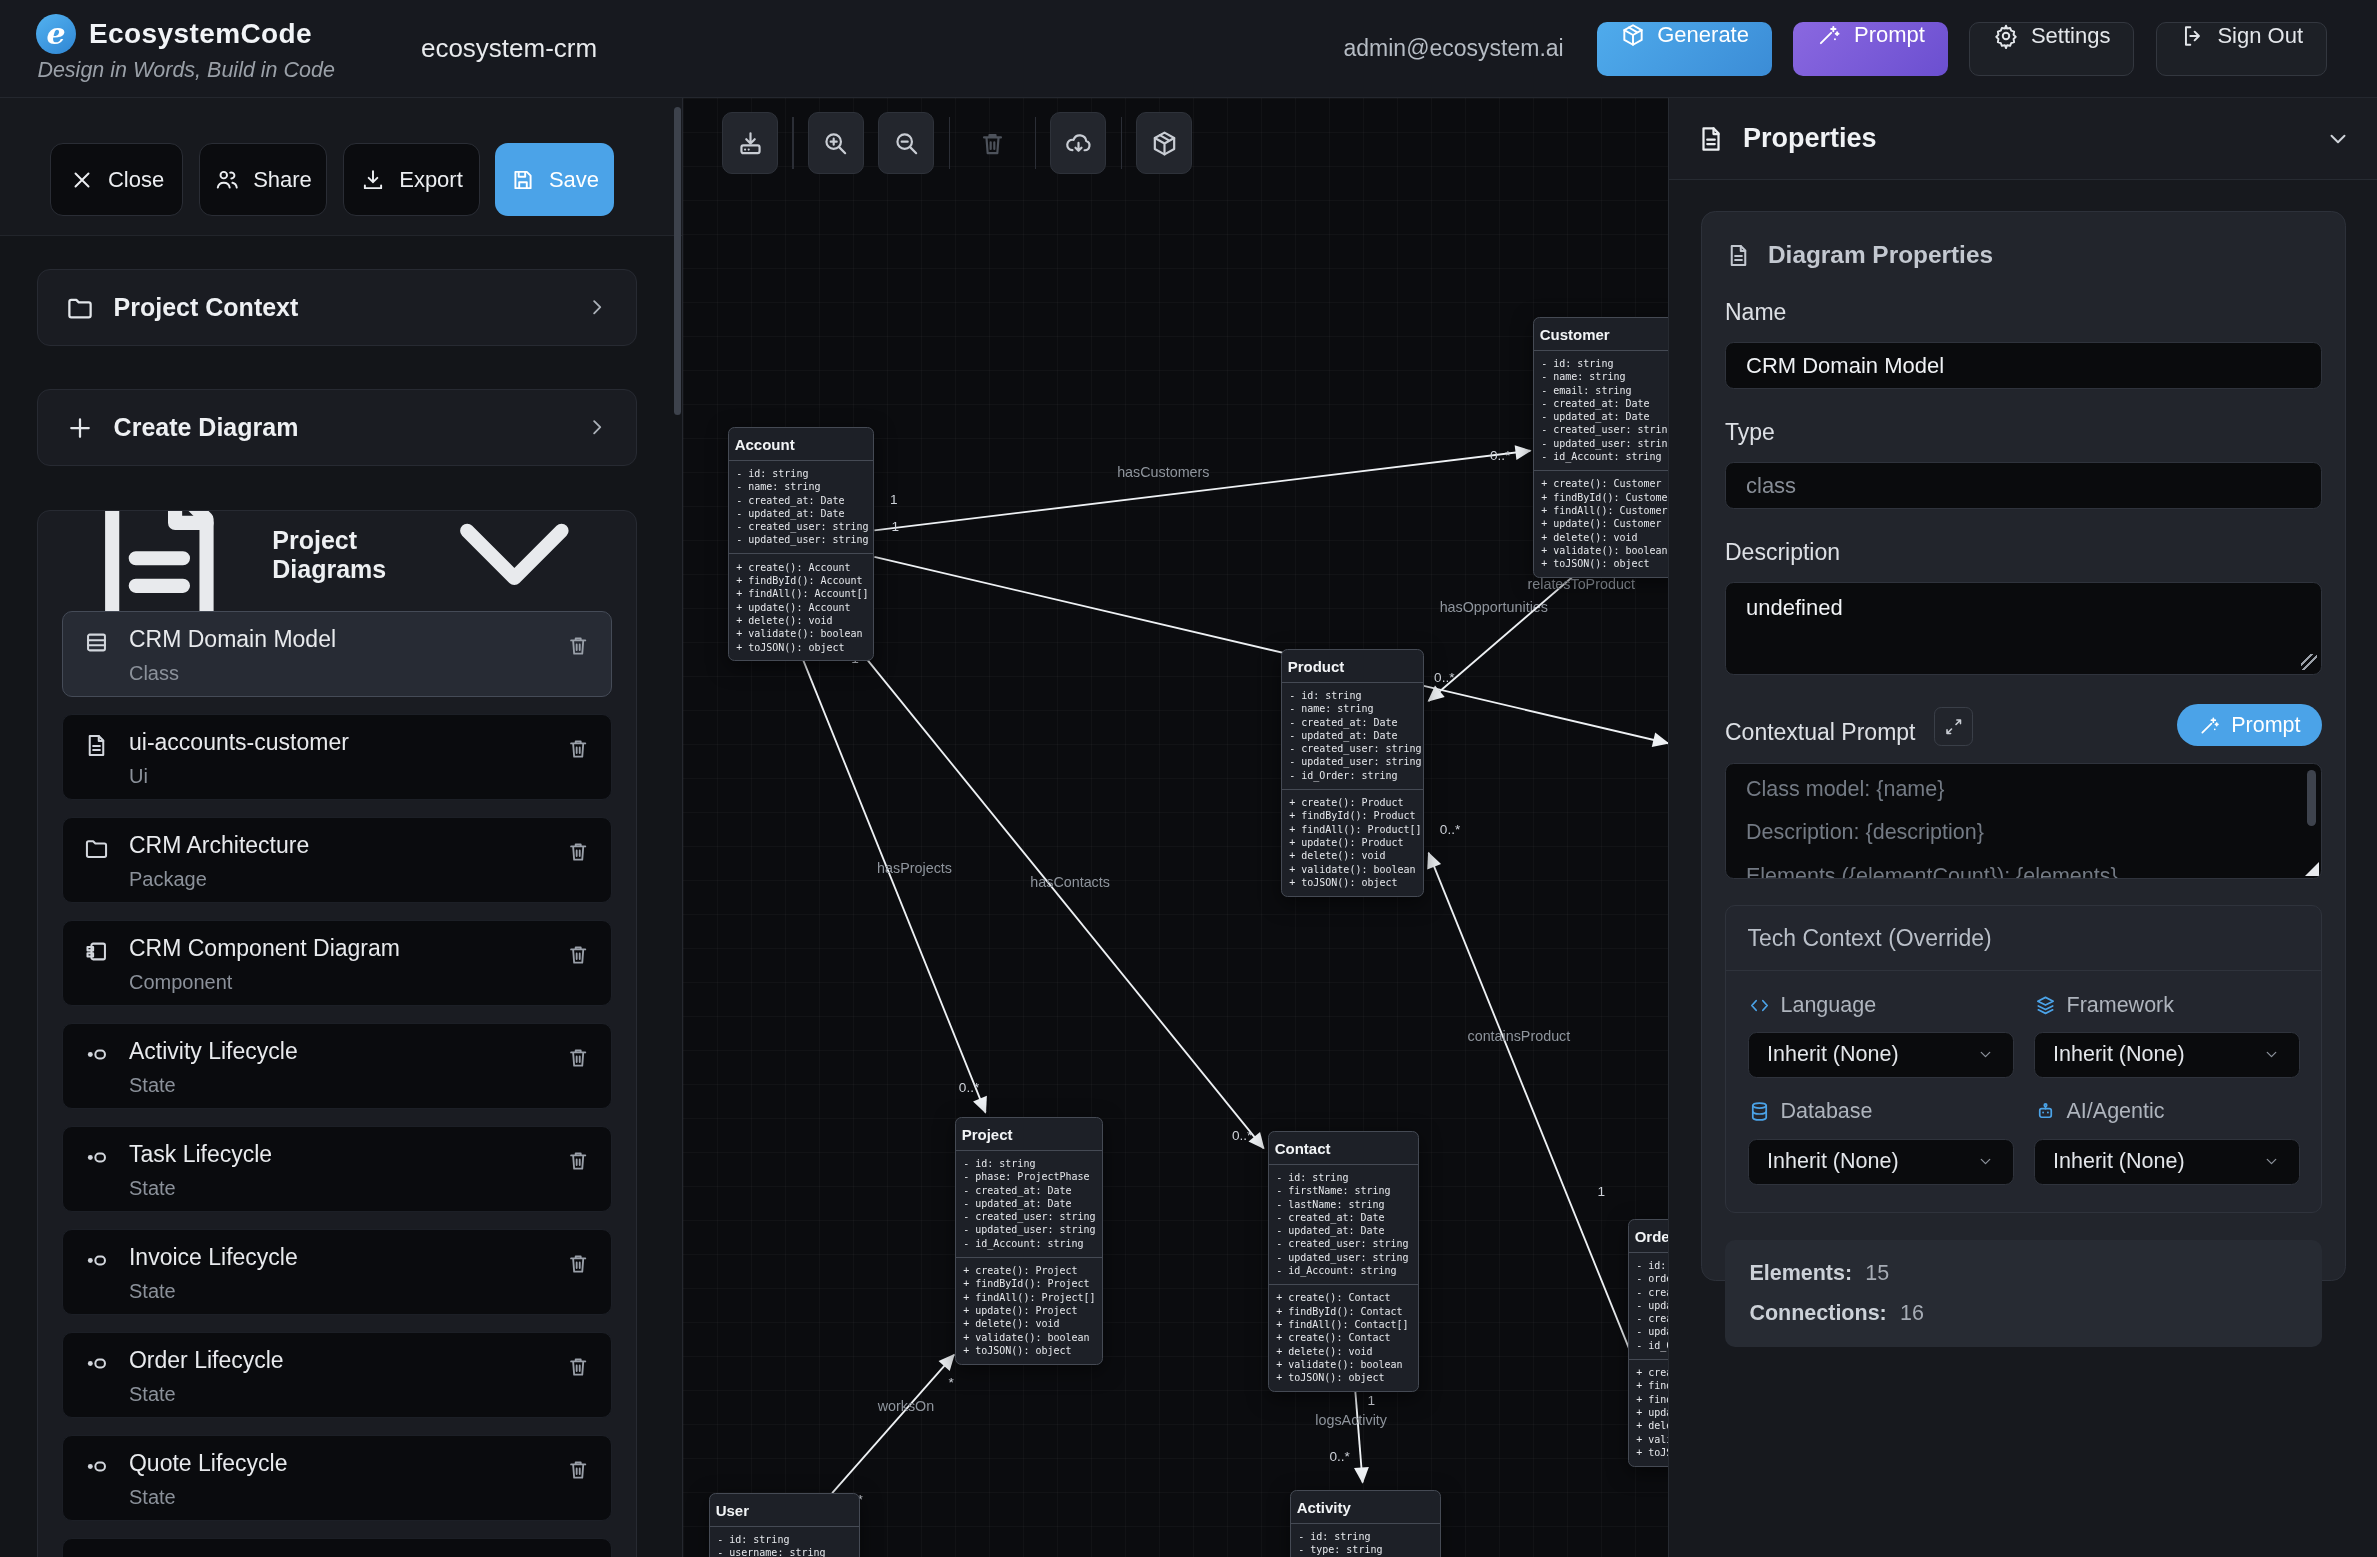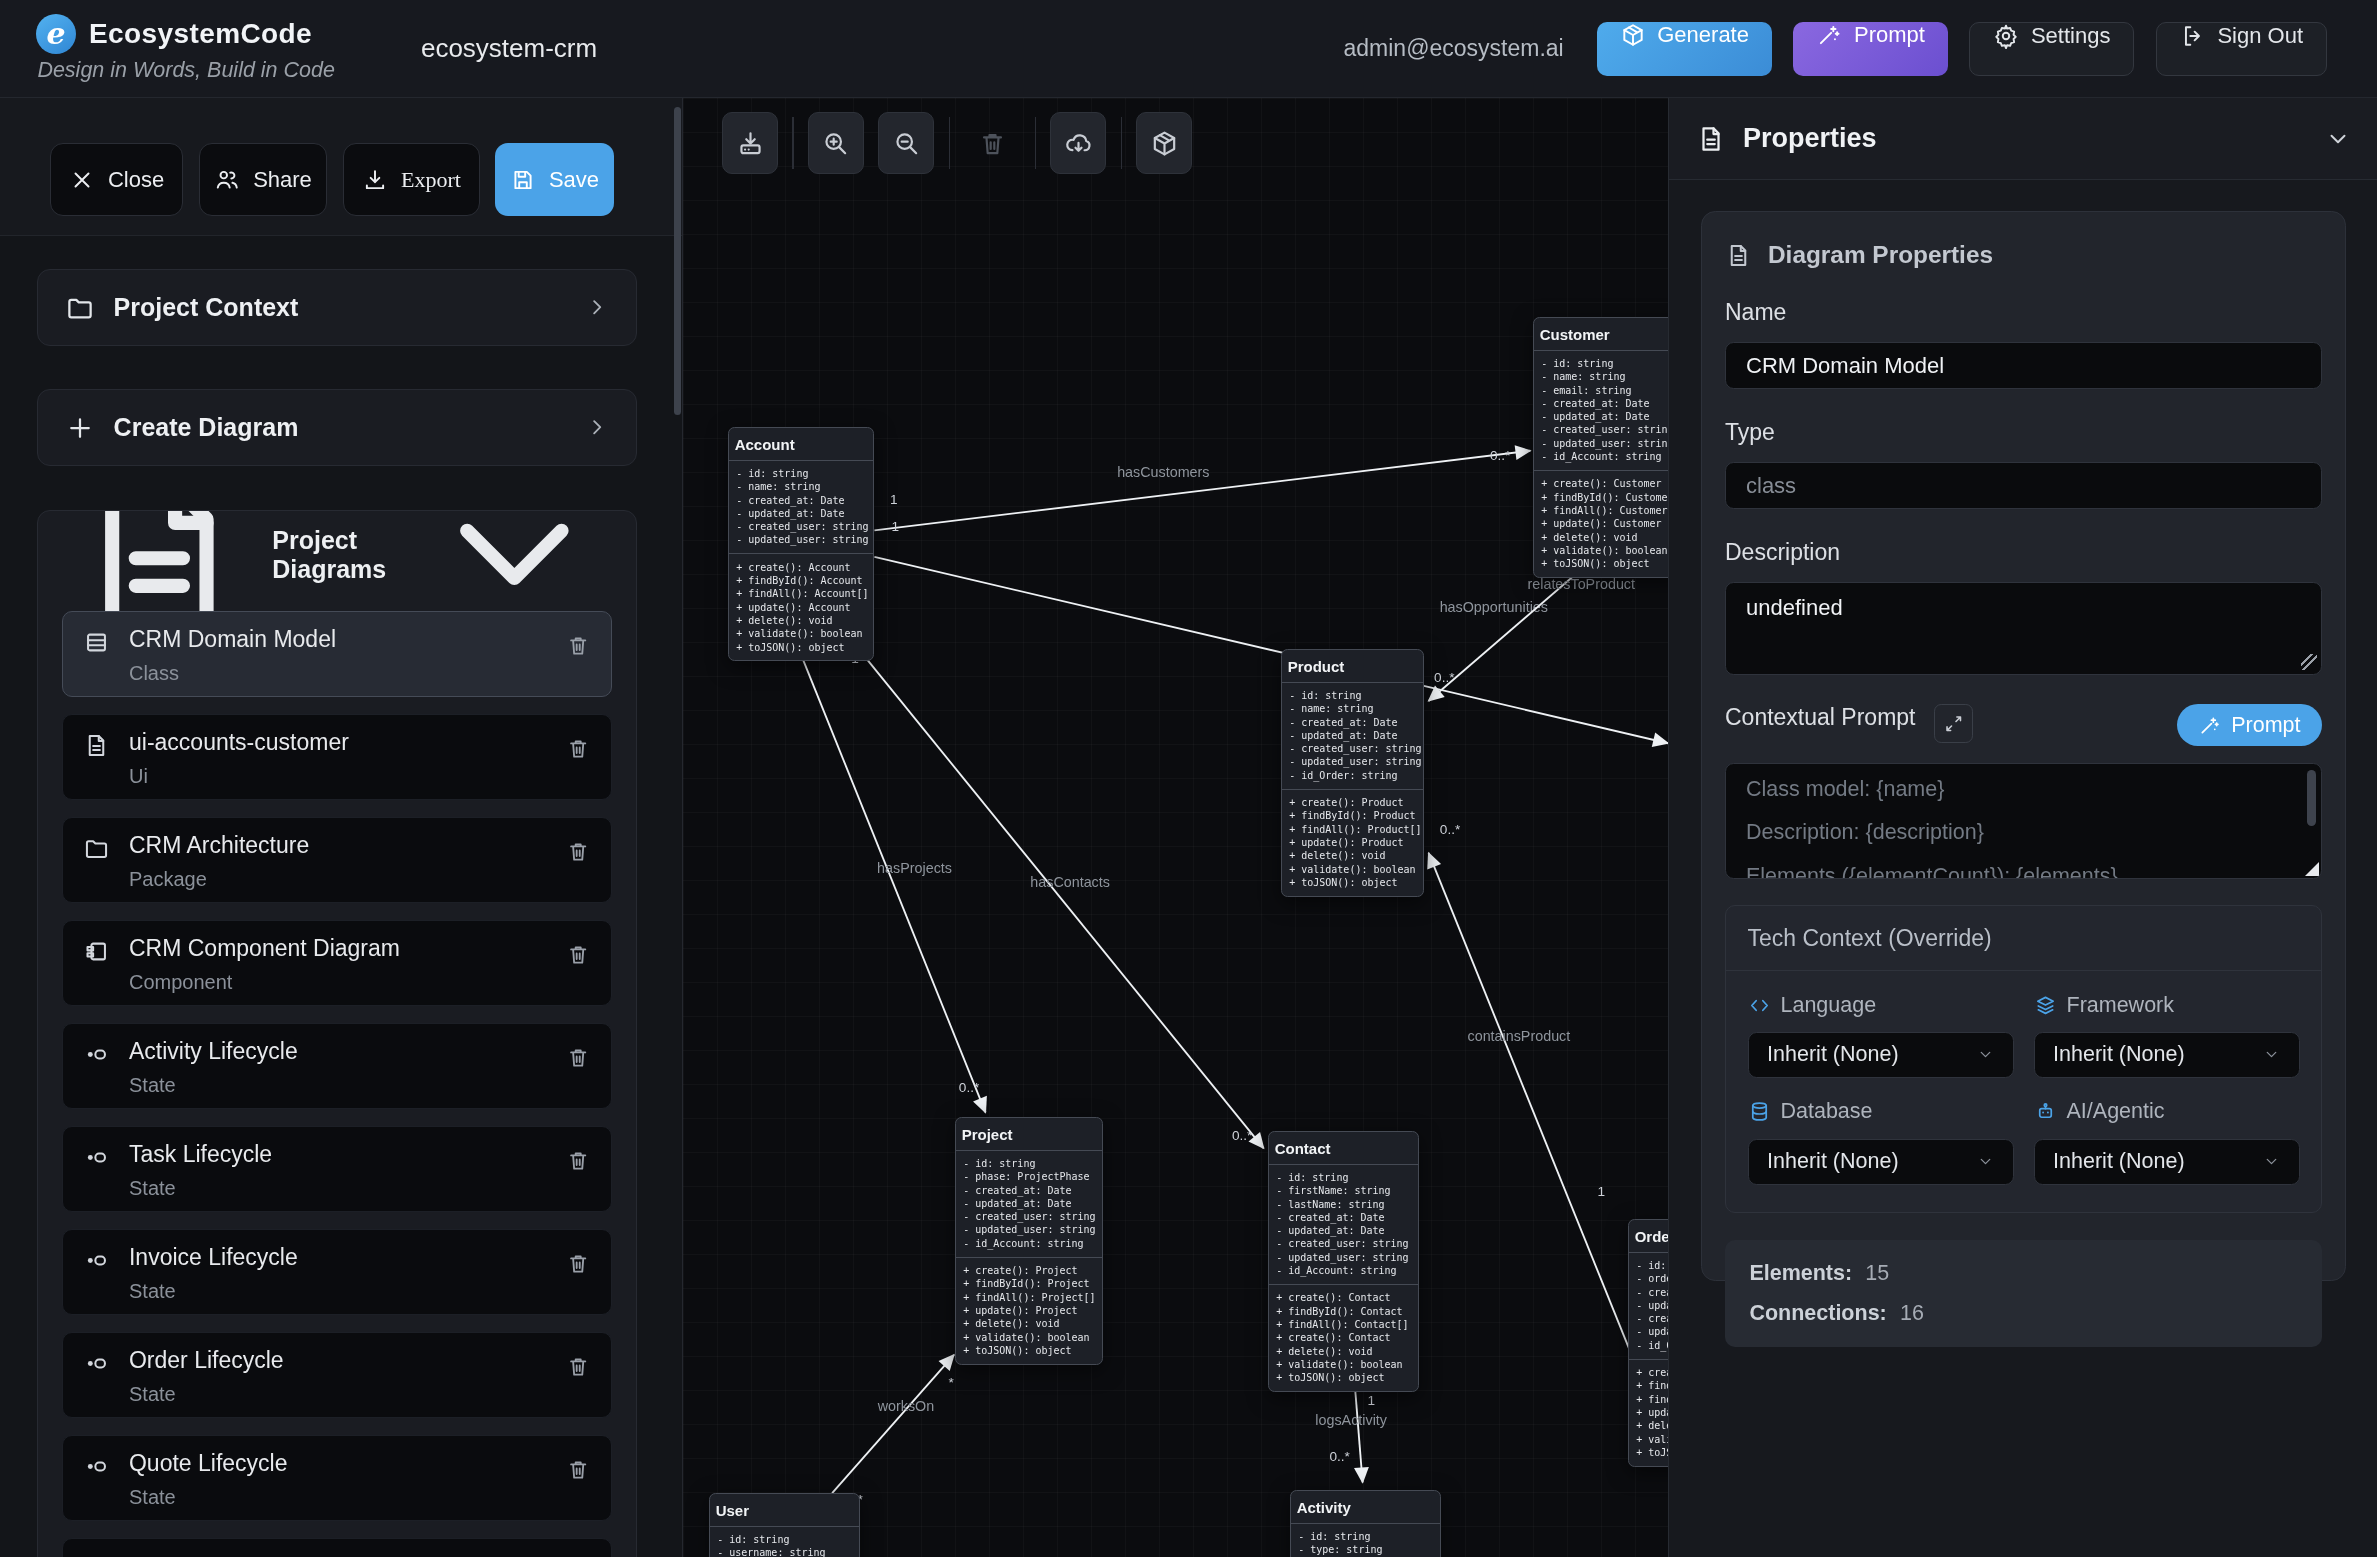--- a/index.html
+++ b/index.html
@@ -74,21 +74,21 @@
   .rp-card { position:absolute; left:32px; top:113px; width:645px; height:1070px; background:#22252c; border:1.4px solid #2d313a; border-radius:14.3px; padding:0 23px; }
   .dp-row { display:flex; align-items:center; gap:16px; margin-top:29px; }
   .dp-row .icon { width:27px; height:27px; color:#c3c8d0; }
   .dp-title { font-size:24.4px; font-weight:600; color:#c3c8d0; }
   .flabel { font-size:23px; color:#dde0e5; margin-top:30px; }
   .pinput { margin-top:16px; height:47px; background:#0a0b0d; border:1.4px solid #2f333c; border-radius:8.6px; display:flex; align-items:center; padding:0 20px; font-size:22px; color:#f0f2f5; }
   .pinput.muted { color:#878d96; }
   .parea { position:relative; margin-top:16px; height:93px; background:#0a0b0d; border:1.4px solid #2f333c; border-radius:8.6px; padding:11.5px 20px; font-size:22px; color:#f0f2f5; overflow:hidden; }
   .rsz { position:absolute; right:4.3px; bottom:4.3px; width:16px; height:16px;
     background:linear-gradient(135deg,transparent 0 6.5px,#9aa0a8 6.5px 8.6px,transparent 8.6px 11.5px,#9aa0a8 11.5px 13.6px,transparent 13.6px); }
-  .cp-row { display:flex; align-items:flex-start; margin-top:29px; }
+  .cp-row { display:flex; align-items:flex-end; margin-top:29px; }
   .cp-label { font-size:23px; color:#dde0e5; }
   .expand-btn { width:39px; height:39px; border:1.4px solid #3a3f48; border-radius:7.2px; margin-left:18.6px; color:#c9cdd4; display:flex; align-items:center; justify-content:center; cursor:pointer; }
   .expand-btn .icon { width:21.5px; height:21.5px; }
   .prompt-btn { margin-left:auto; height:42px; padding:0 21.5px; background:#4ba3e8; border:none; border-radius:21.5px; color:#fff; font-size:21.5px; display:flex; align-items:center; gap:10px; cursor:pointer; font-family:inherit; }
   .prompt-btn .icon { width:23px; height:23px; }
   .cp-area { position:relative; margin-top:17px; height:116px; background:#0a0b0d; border:1.4px solid #2f333c; border-radius:8.6px; padding:8.6px 20px; overflow:hidden; }
   .cp-line { font-size:21.5px; color:#737a84; margin-top:18.6px; }
   .cp-line:first-child { margin-top:4.3px; }
   .cp-thumb { position:absolute; right:5px; top:5.7px; width:9.3px; height:56px; background:#3e434d; border-radius:5px; }
   .cp-corner { position:absolute; right:2.2px; bottom:2.2px; width:0; height:0; border-left:14.3px solid transparent; border-bottom:14.3px solid #e8eaed; }
@@ -170,21 +170,21 @@
       <span class="icon">
           <svg viewBox="0 0 24 24" fill="none" stroke="currentColor" stroke-width="1.8" stroke-linecap="round" stroke-linejoin="round">
             <circle cx="9" cy="7.5" r="3"></circle>
             <path d="M3.5 19c.5-3 2.5-4.5 5.5-4.5s5 1.5 5.5 4.5"></path>
             <path d="M15 5.2a2.8 2.8 0 1 1 1 5.4"></path>
             <path d="M17 14.6c2.3.4 3.6 1.8 4 4.4"></path>
           </svg>
         </span>
       <span>Share</span>
     </button>
-    <button class="sb-btn" style="left:343px;width:137px;font-family:Liberation Serif, serif;">
+    <button class="sb-btn" style="left:343px;width:137px;">
       <span class="icon">
           <svg viewBox="0 0 24 24" fill="none" stroke="currentColor" stroke-width="1.8" stroke-linecap="round" stroke-linejoin="round">
             <path d="M12 4v10M8 10l4 4 4-4M4.5 17v2.5h15V17"></path>
           </svg>
         </span>
       <span>Export</span>
     </button>
     <button class="sb-btn sb-save" style="left:495px;width:119px;">
       <span class="icon">
           <svg viewBox="0 0 24 24" fill="none" stroke="currentColor" stroke-width="1.8" stroke-linecap="round" stroke-linejoin="round">

